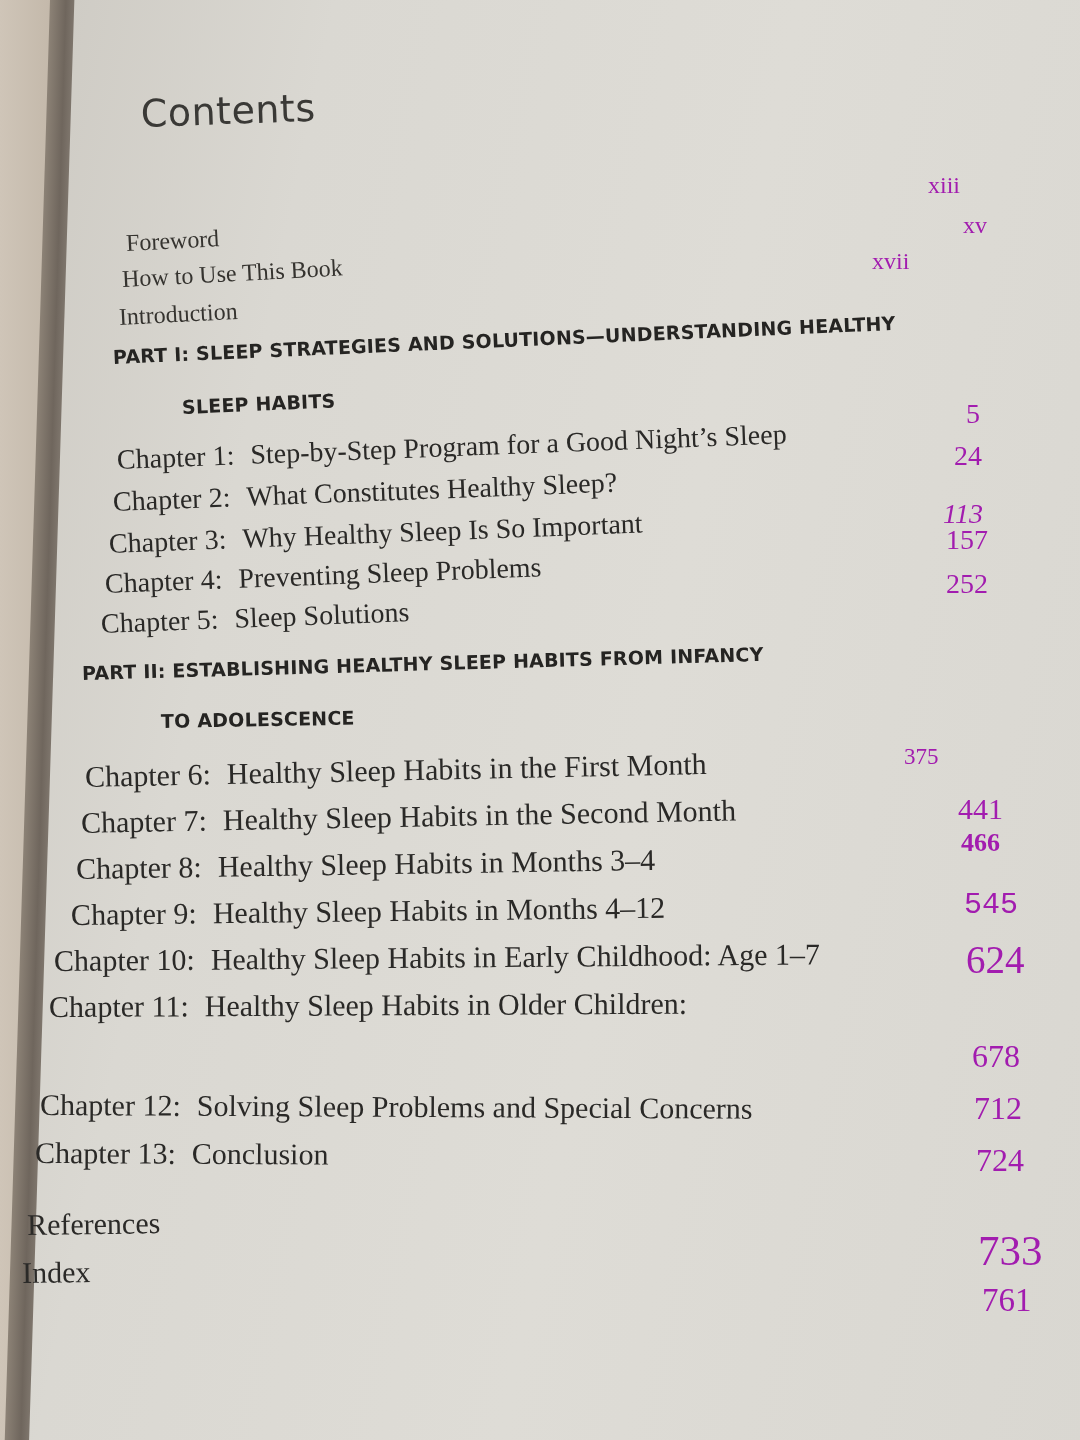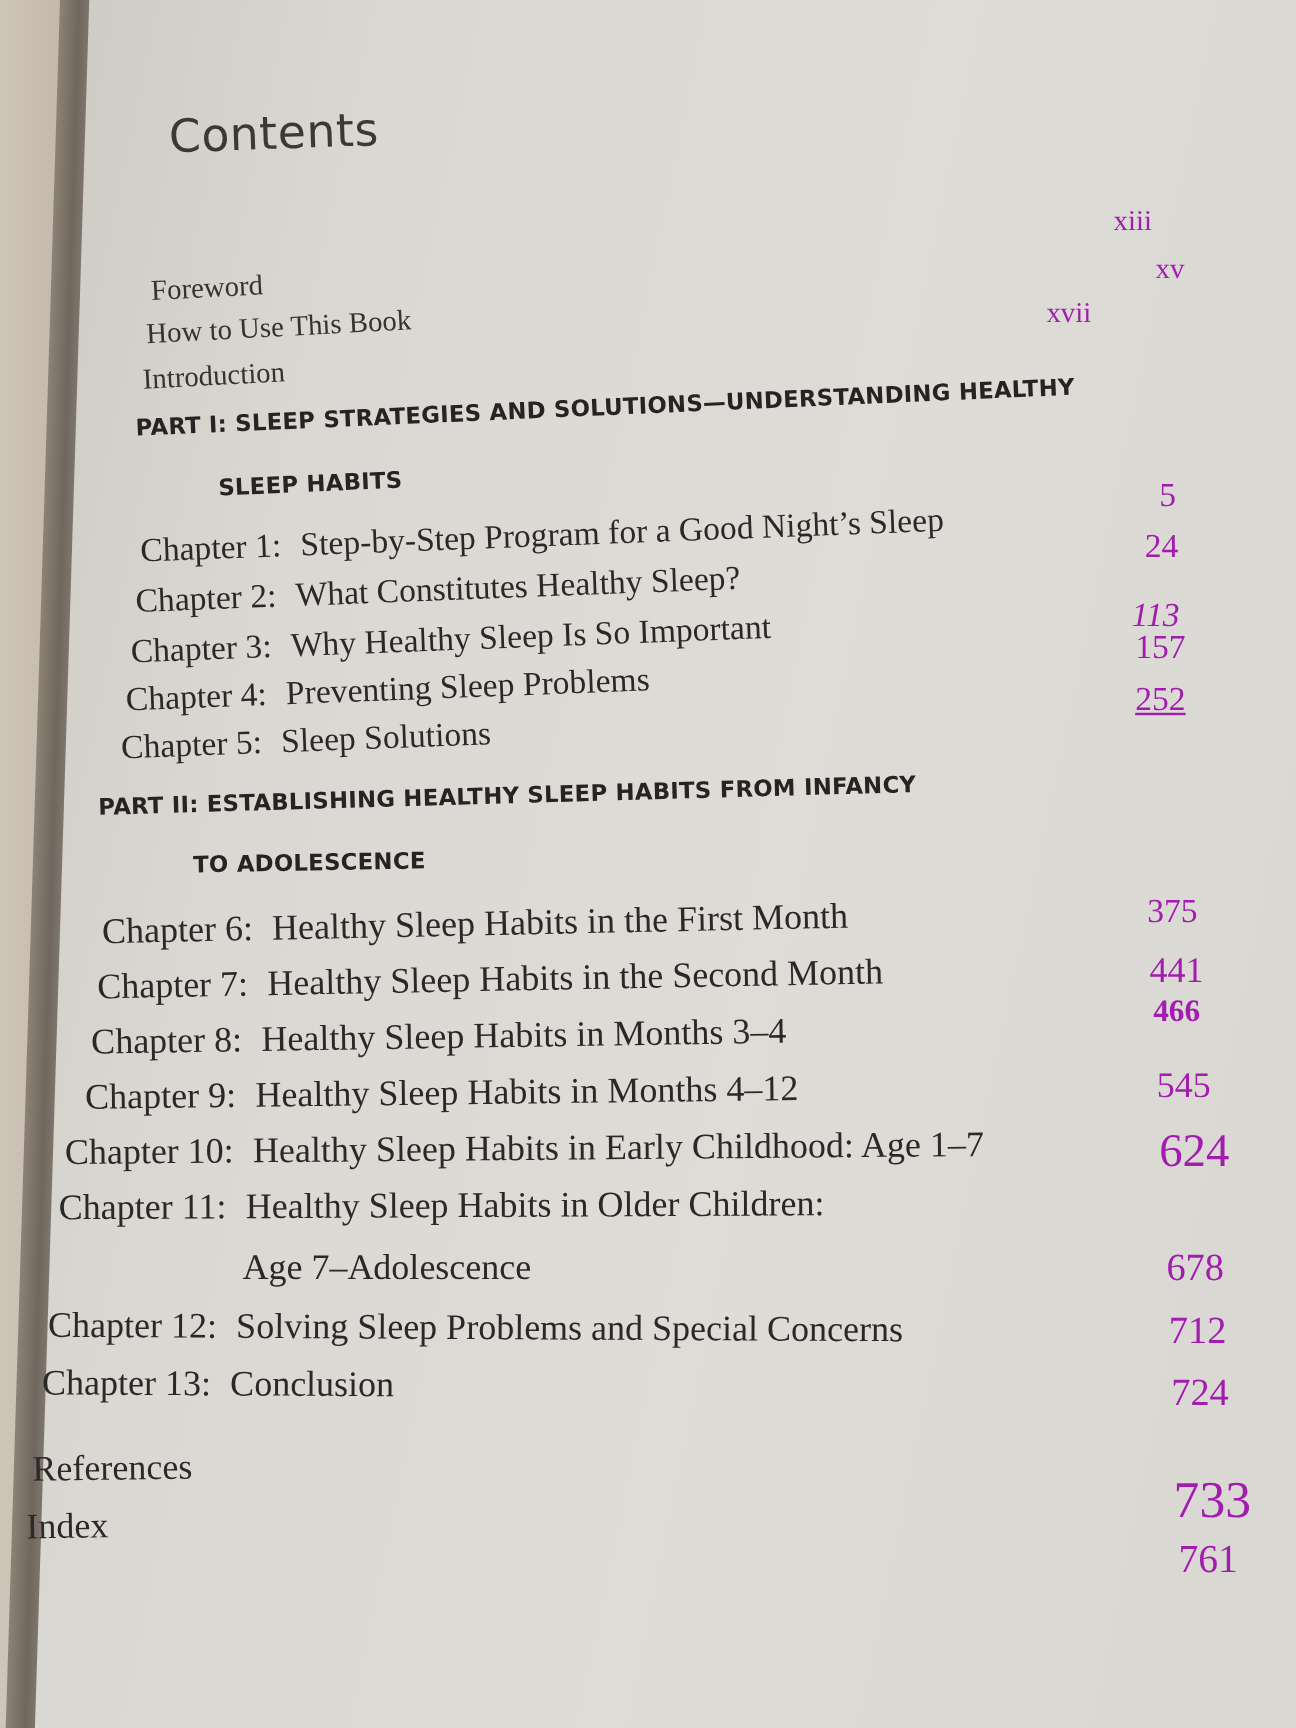--- a/index.html
+++ b/index.html
@@ -63,39 +63,38 @@
   <div class="line serif ch" style="left:117px;top:444px;"><span class="num">Chapter 1:</span><span>Step-by-Step Program for a Good Night’s Sleep</span></div>
   <div class="line serif ch" style="left:113px;top:486px;"><span class="num">Chapter 2:</span><span>What Constitutes Healthy Sleep?</span></div>
   <div class="line serif ch" style="left:109px;top:528px;"><span class="num">Chapter 3:</span><span>Why Healthy Sleep Is So Important</span></div>
   <div class="line serif ch" style="left:105px;top:568px;"><span class="num">Chapter 4:</span><span>Preventing Sleep Problems</span></div>
   <div class="line serif ch" style="left:101px;top:608px;"><span class="num">Chapter 5:</span><span>Sleep Solutions</span></div>
 
   <div class="pg serif" style="left:966px;top:398px;">5</div>
   <div class="pg serif" style="left:954px;top:440px;">24</div>
   <div class="pg serif" style="left:943px;top:498px;font-style:italic;">113</div>
   <div class="pg serif" style="left:946px;top:524px;">157</div>
-  <div class="pg serif" style="left:946px;top:568px;text-decoration:underline;">252</div>
+  <div class="pg serif" style="left:946px;top:568px;">252</div>
 
   <div class="line sans part" style="left:82px;top:662px;transform:rotate(-1.6deg);">PART II: ESTABLISHING HEALTHY SLEEP HABITS FROM INFANCY</div>
   <div class="line sans part" style="left:161px;top:710px;transform:rotate(-1deg);">TO ADOLESCENCE</div>
 
   <div class="line serif ch" style="left:85px;top:760px;transform:rotate(-1.2deg);font-size:30px;"><span class="num">Chapter 6:</span><span>Healthy Sleep Habits in the First Month</span></div>
   <div class="line serif ch" style="left:81px;top:806px;transform:rotate(-1.1deg);font-size:30px;"><span class="num">Chapter 7:</span><span>Healthy Sleep Habits in the Second Month</span></div>
   <div class="line serif ch" style="left:76px;top:852px;transform:rotate(-0.9deg);font-size:30px;"><span class="num">Chapter 8:</span><span>Healthy Sleep Habits in Months 3–4</span></div>
   <div class="line serif ch" style="left:71px;top:898px;transform:rotate(-0.7deg);font-size:30px;"><span class="num">Chapter 9:</span><span>Healthy Sleep Habits in Months 4–12</span></div>
   <div class="line serif ch" style="left:54px;top:944px;transform:rotate(-0.5deg);font-size:30px;"><span class="num">Chapter 10:</span><span>Healthy Sleep Habits in Early Childhood: Age 1–7</span></div>
   <div class="line serif ch" style="left:49px;top:990px;transform:rotate(-0.3deg);font-size:30px;"><span class="num">Chapter 11:</span><span>Healthy Sleep Habits in Older Children:</span></div>
-  <div class="line serif ch" style="left:202px;top:1040px;transform:rotate(0deg);font-size:30px;">Age 7–Adolescence</div>
   <div class="line serif ch" style="left:40px;top:1088px;transform:rotate(0.3deg);font-size:30px;"><span class="num">Chapter 12:</span><span>Solving Sleep Problems and Special Concerns</span></div>
   <div class="line serif ch" style="left:35px;top:1136px;transform:rotate(0.3deg);font-size:30px;"><span class="num">Chapter 13:</span><span>Conclusion</span></div>
 
-  <div class="pg serif" style="left:956px;top:744px;font-size:28px;">375</div>
+  <div class="pg serif" style="left:904px;top:744px;font-size:23px;">375</div>
   <div class="pg serif" style="left:958px;top:792px;font-size:30px;">441</div>
   <div class="pg serif" style="left:961px;top:828px;font-size:26px;font-weight:bold;">466</div>
-  <div class="pg serif" style="left:964px;top:888px;font-size:30px;">545</div>
+  <div class="pg serif" style="left:964px;top:888px;font-size:30px;font-family:Liberation Mono, monospace;">545</div>
   <div class="pg serif" style="left:966px;top:937px;font-size:39px;">624</div>
   <div class="pg serif" style="left:972px;top:1038px;font-size:32px;">678</div>
   <div class="pg serif" style="left:974px;top:1090px;font-size:32px;">712</div>
   <div class="pg serif" style="left:976px;top:1142px;font-size:32px;">724</div>
 
   <div class="line serif back" style="left:27px;top:1208px;">References</div>
   <div class="line serif back" style="left:22px;top:1256px;">Index</div>
   <div class="pg serif" style="left:978px;top:1226px;font-size:43px;">733</div>
   <div class="pg serif" style="left:982px;top:1282px;font-size:33px;">761</div>
 </div>

